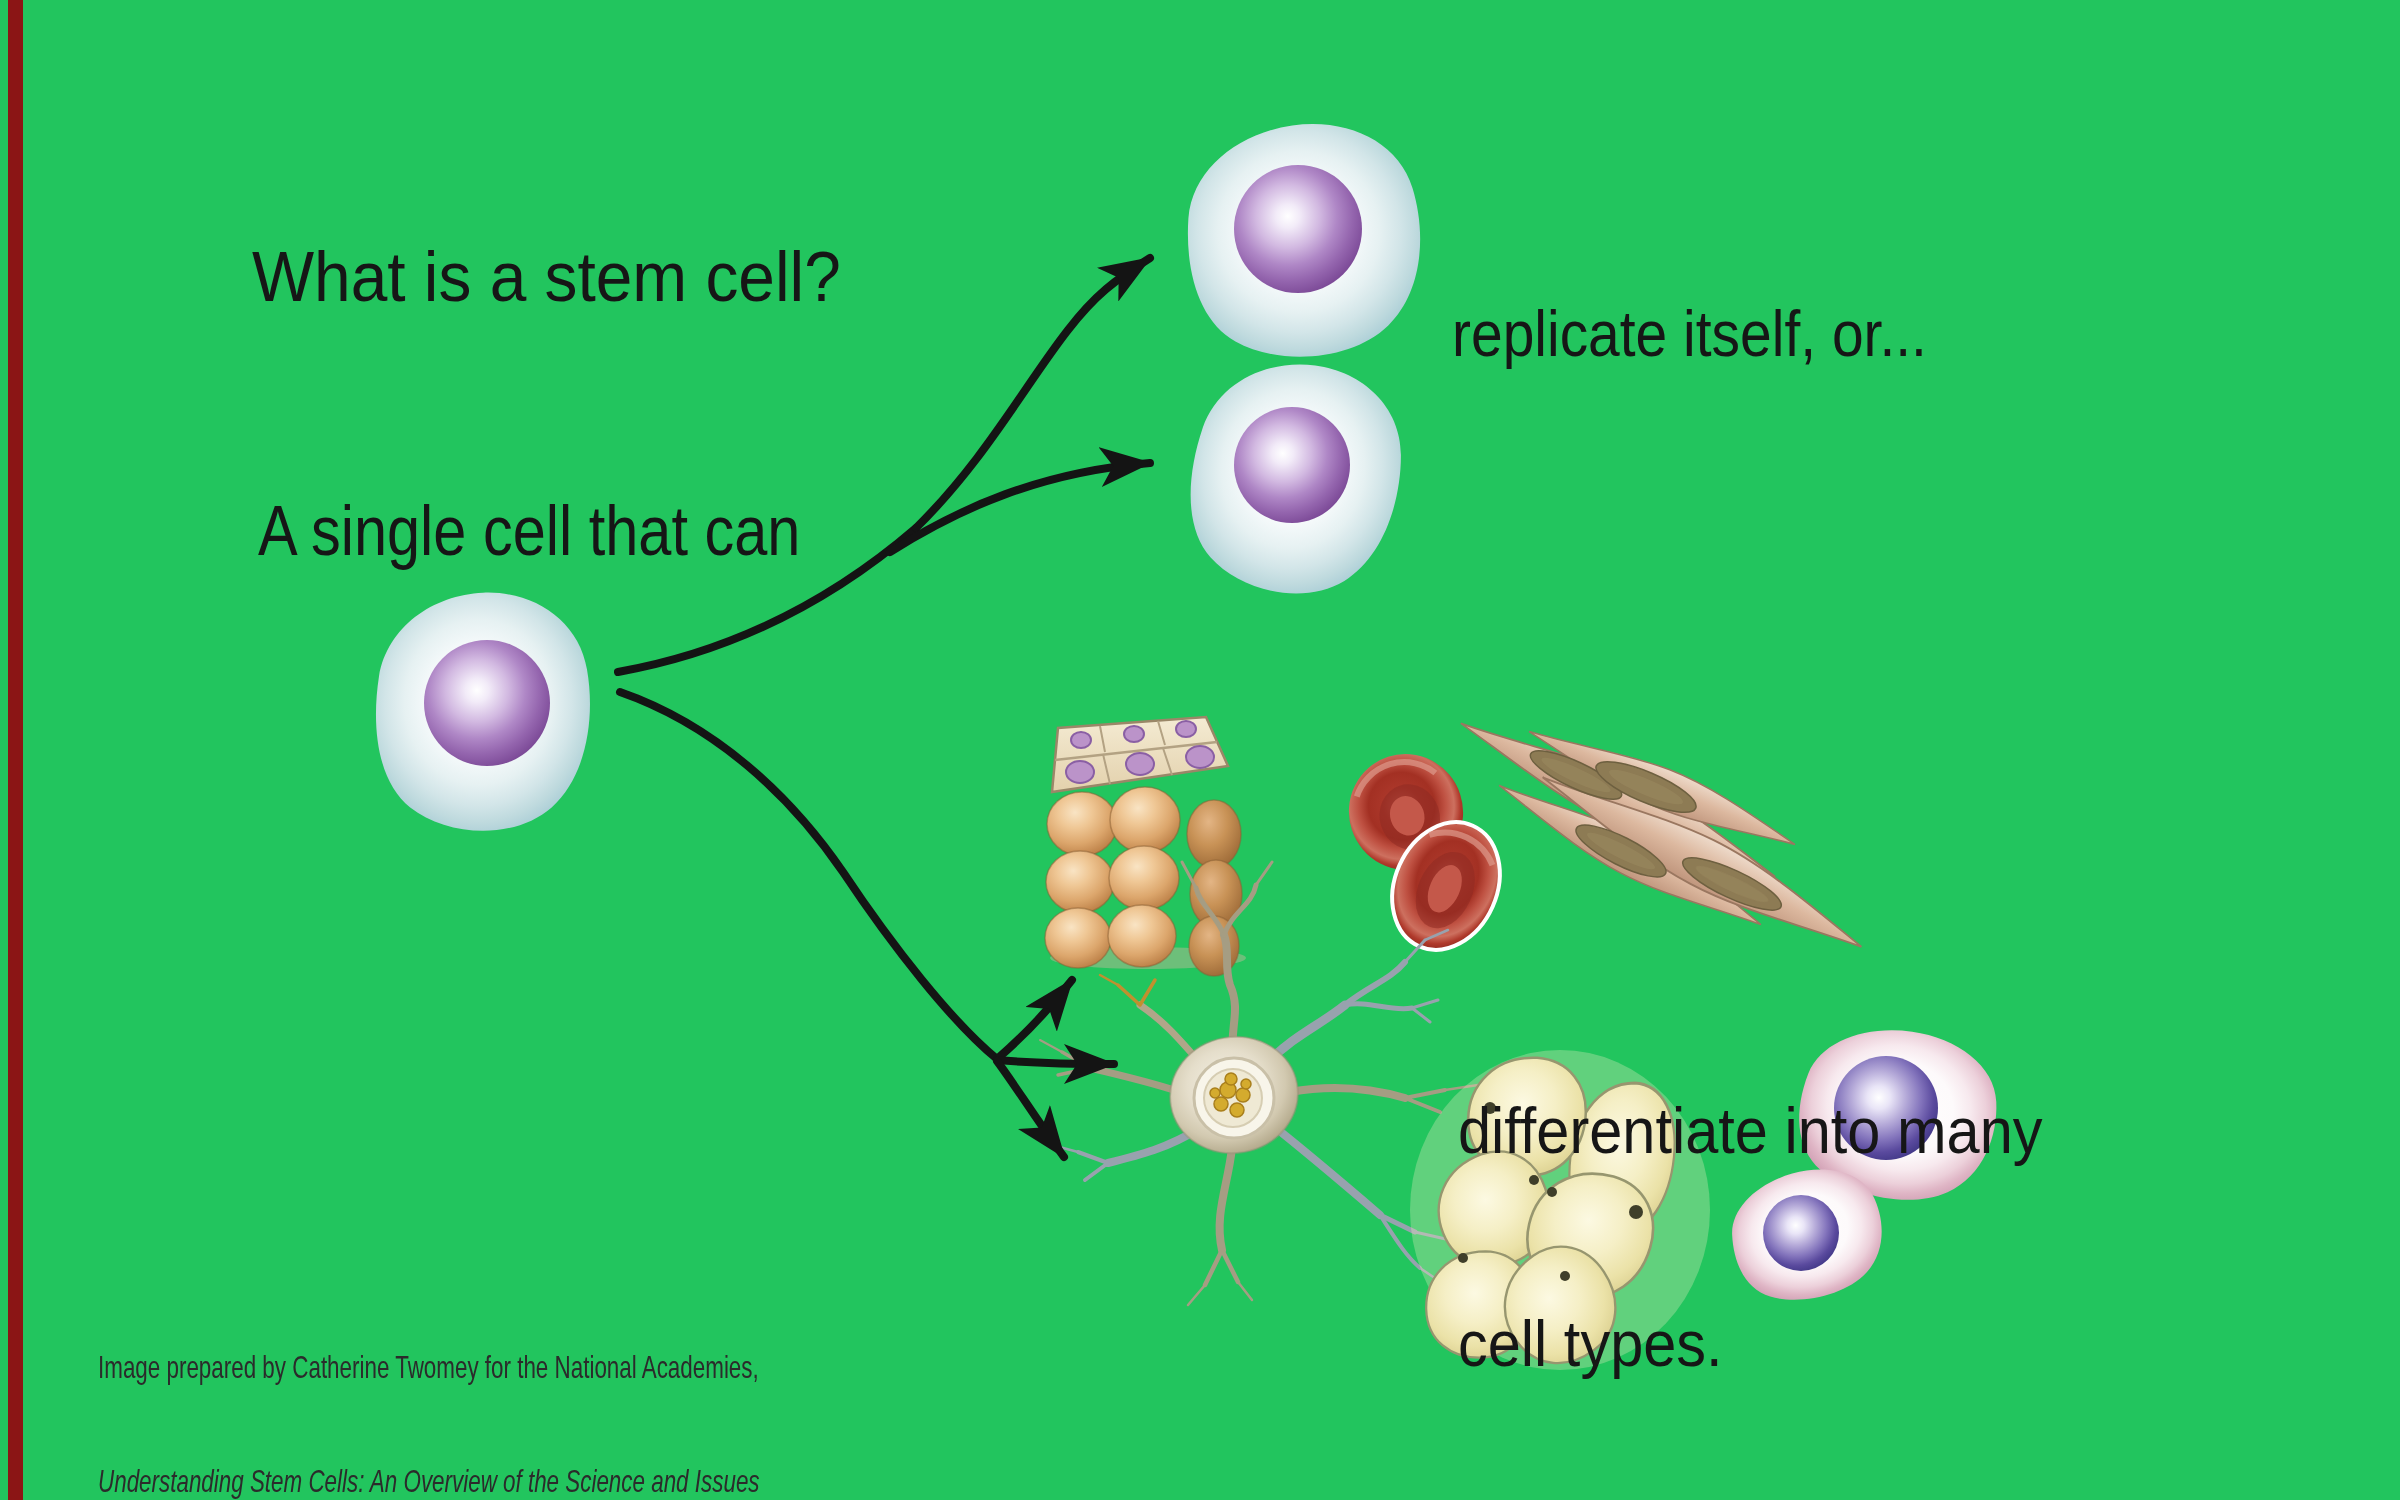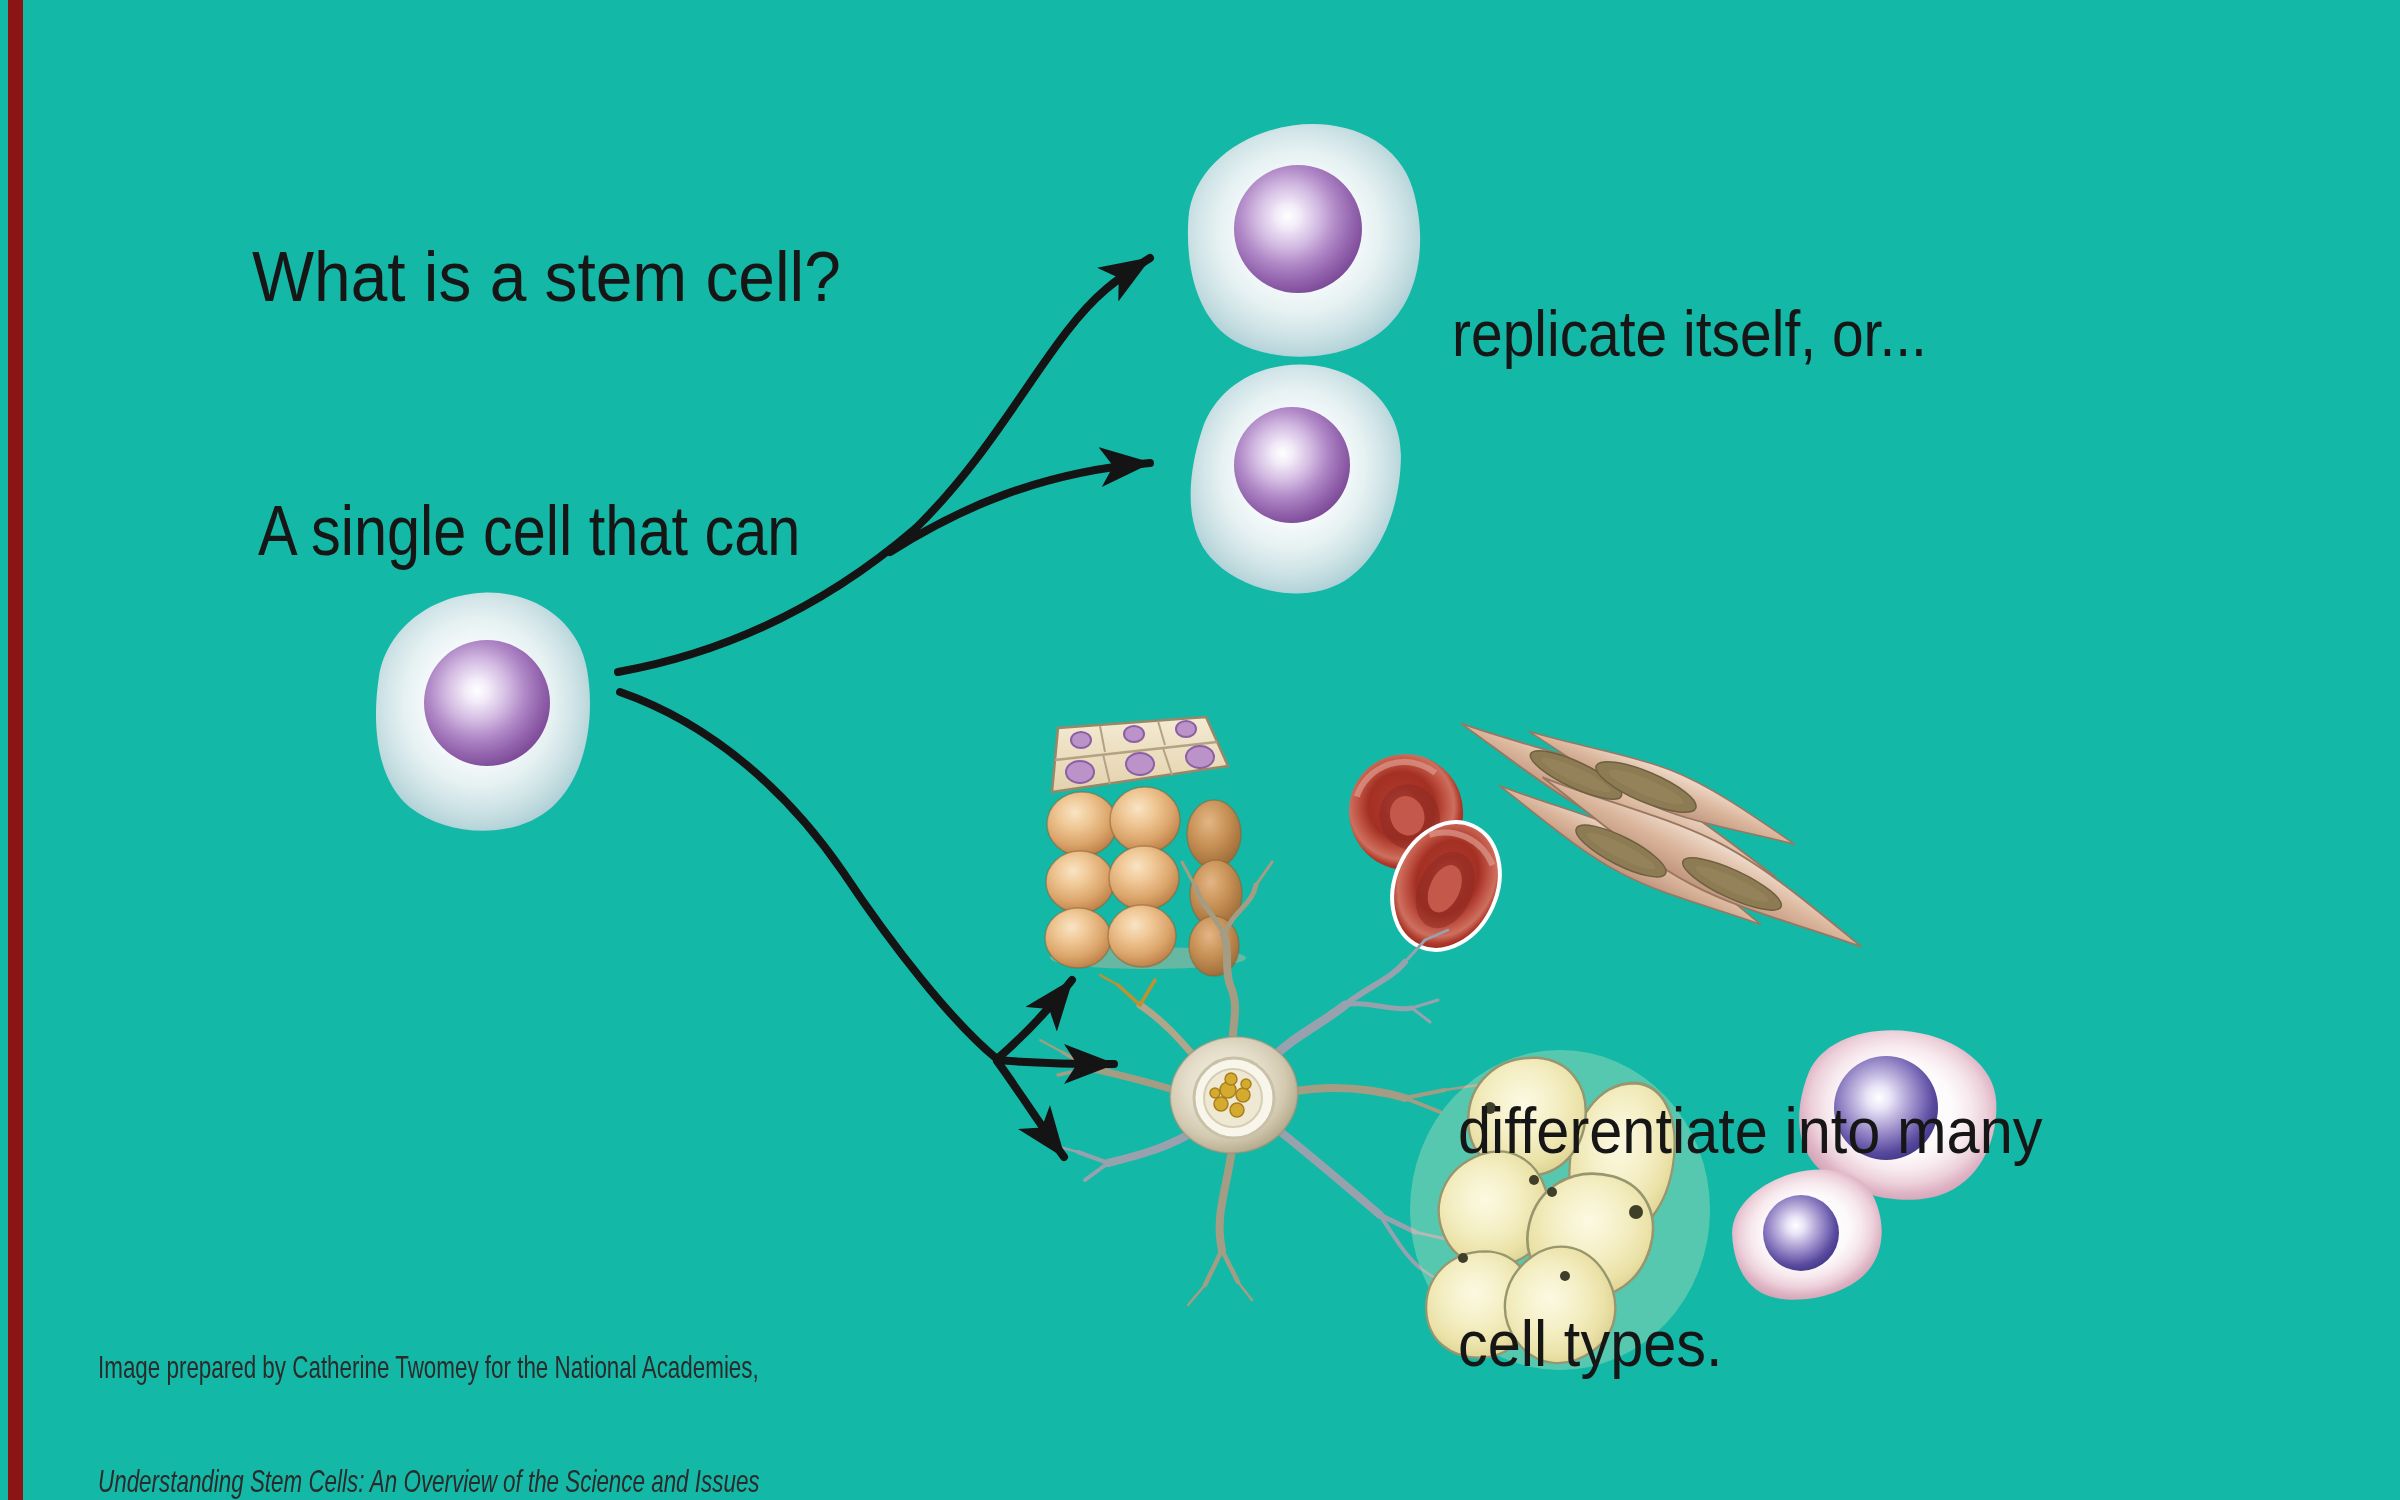--- a/index.html
+++ b/index.html
@@ -1,17 +1,17 @@
 <!DOCTYPE html>
 <html><head>
 <meta charset="utf-8">
 <style>
   html,body{margin:0;padding:0;background:#ffffff;}
   .stage{
-    position:relative;width:2400px;height:1500px;background:#14b8a6;
+    position:relative;width:2400px;height:1500px;background:#22c55e;
     overflow:hidden;font-family:"Liberation Sans", sans-serif;color:#161616;
   }
   .art{position:absolute;left:0;top:0;width:2400px;height:1500px;}
   .label{position:absolute;white-space:pre;transform-origin:0 0;color:#161616;}
   .t-title{left:252px;top:240px;font-size:70px;line-height:74px;transform:scaleX(.94);}
   .t-sub{left:258px;top:494px;font-size:70px;line-height:74px;transform:scaleX(.85);}
   .t-rep{left:1452px;top:300px;font-size:64px;line-height:68px;transform:scaleX(.89);}
   .t-diff{left:1458px;top:954px;font-size:64px;line-height:71px;transform:scaleX(.93);}
   .credit{
     position:absolute;left:98px;top:1272px;font-size:32px;line-height:38px;

